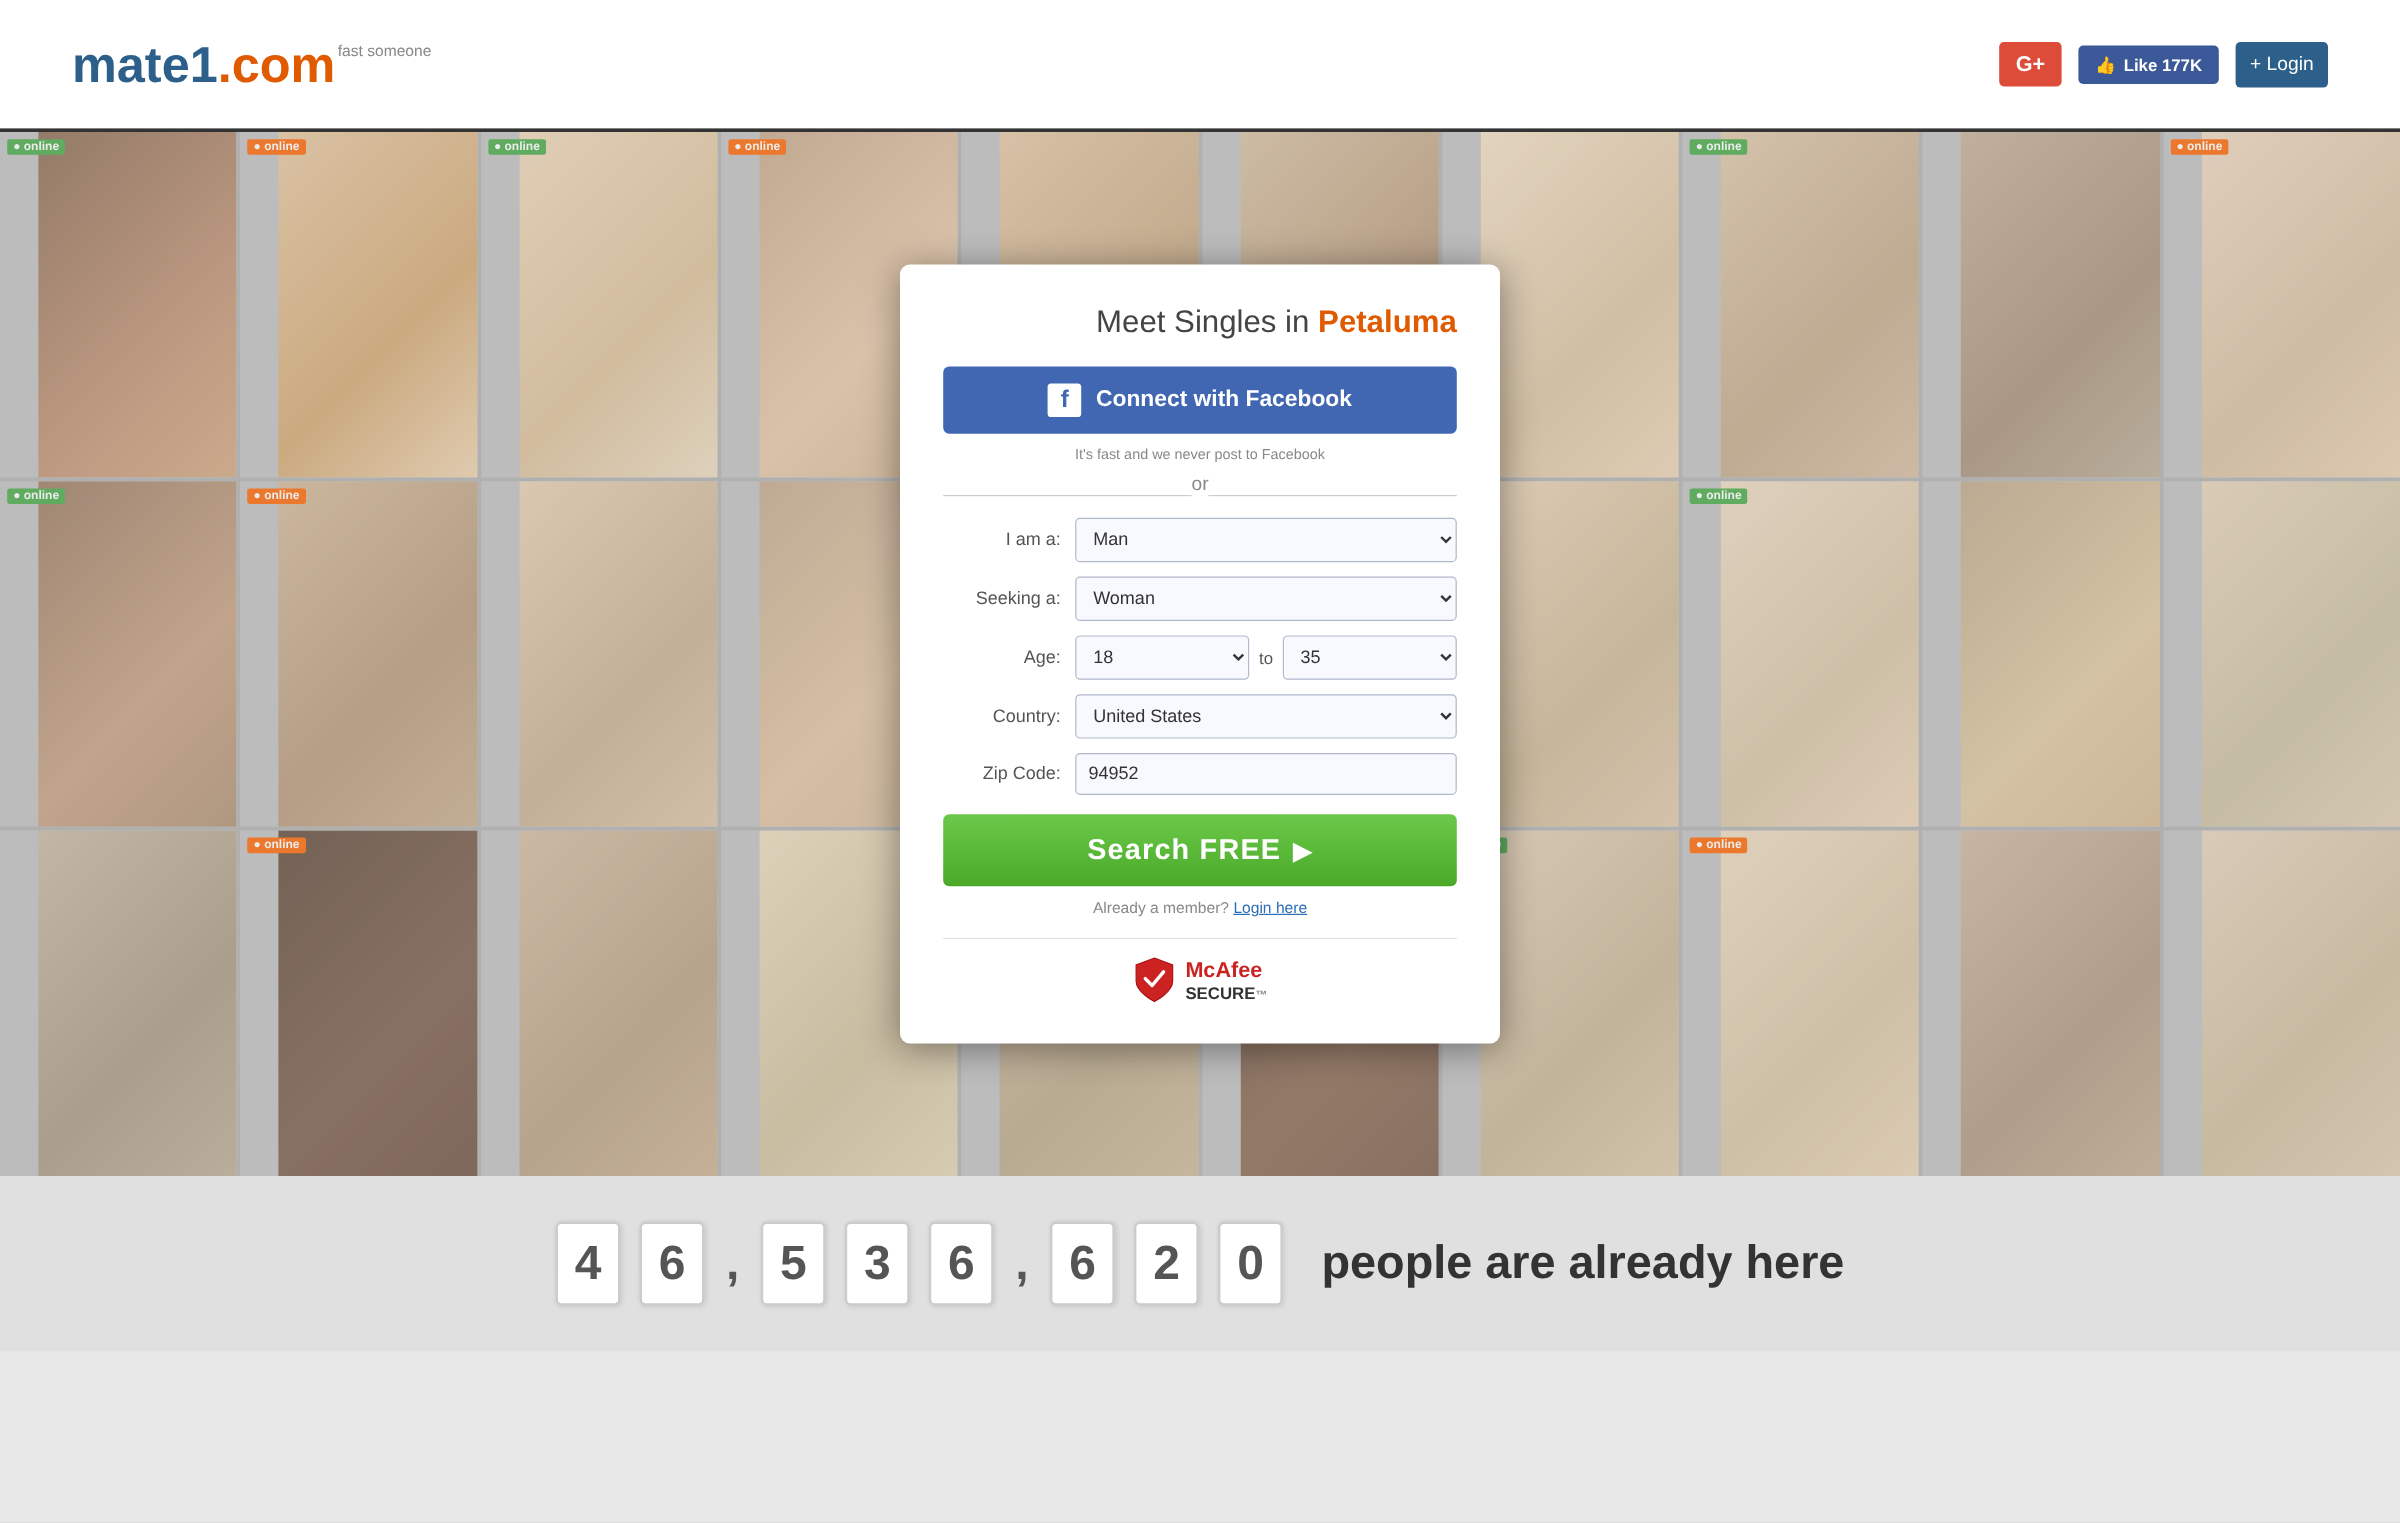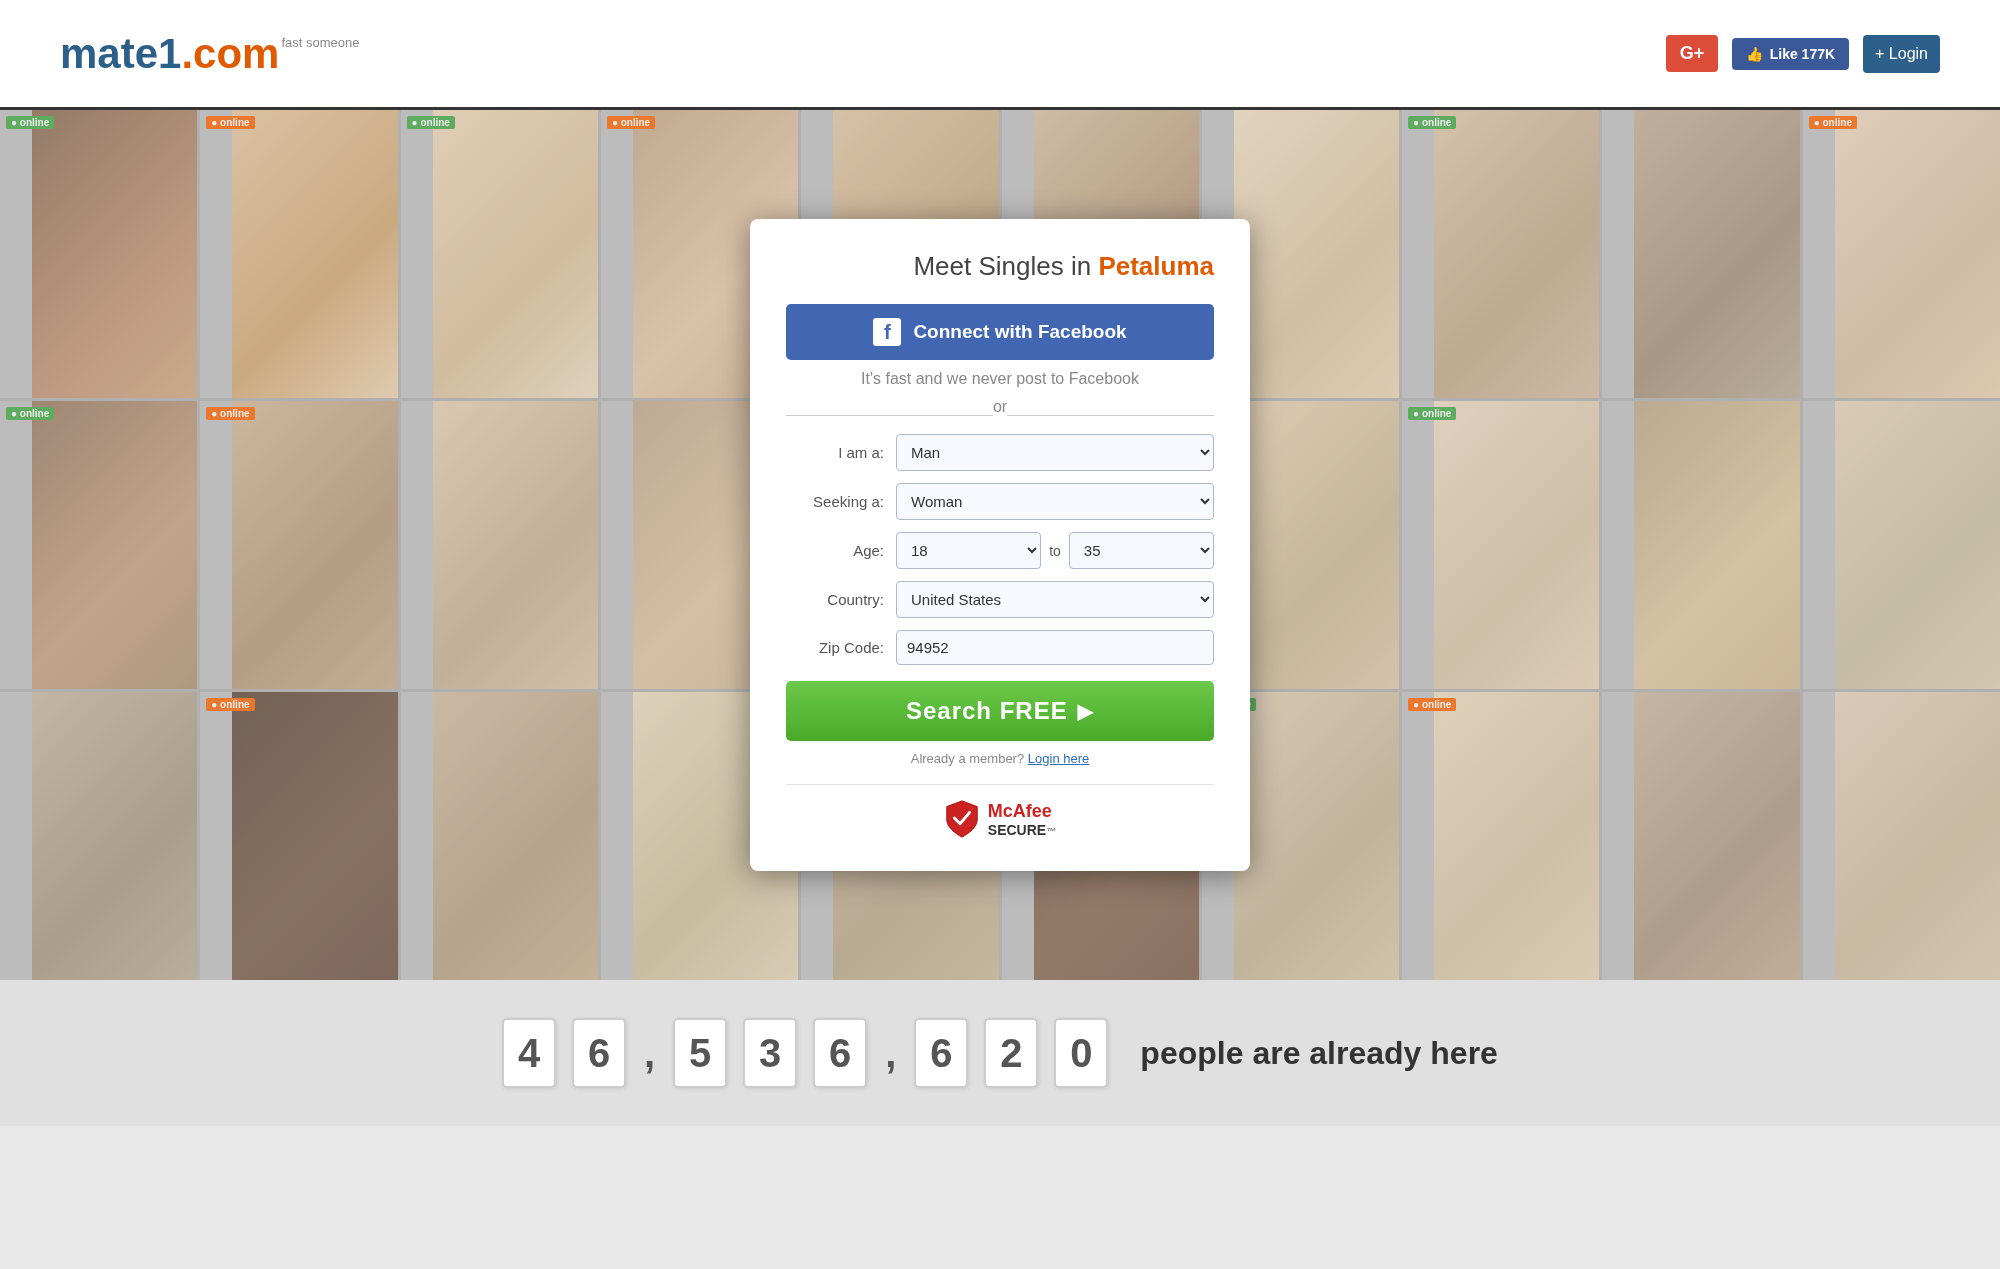--- a/index.html
+++ b/index.html
@@ -206,21 +206,21 @@
       font-size: 20px;
       width: 28px;
       height: 28px;
       border-radius: 3px;
       display: flex;
       align-items: center;
       justify-content: center;
     }
     #fb-subtext {
       text-align: center;
-      font-size: 16px;
+      font-size: 12px;
       color: #888;
       margin-bottom: 10px;
     }
     #or-divider {
       display: flex;
       align-items: flex-end;
       margin: 10px 0 18px;
     }
     #or-divider .line {
       flex: 1;
@@ -362,21 +362,21 @@
       box-shadow: 1px 1px 4px rgba(0,0,0,0.1);
     }
     .stat-comma {
       font-size: 40px;
       font-weight: bold;
       color: #555;
       margin: 0 2px;
       line-height: 70px;
     }
     .stat-suffix {
-      font-size: 32px;
+      font-size: 39px;
       font-weight: bold;
       color: #333;
       margin-left: 16px;
     }
   </style>
 </head>
 <body>
 
 <div id="header">
   <div id="logo-area">

